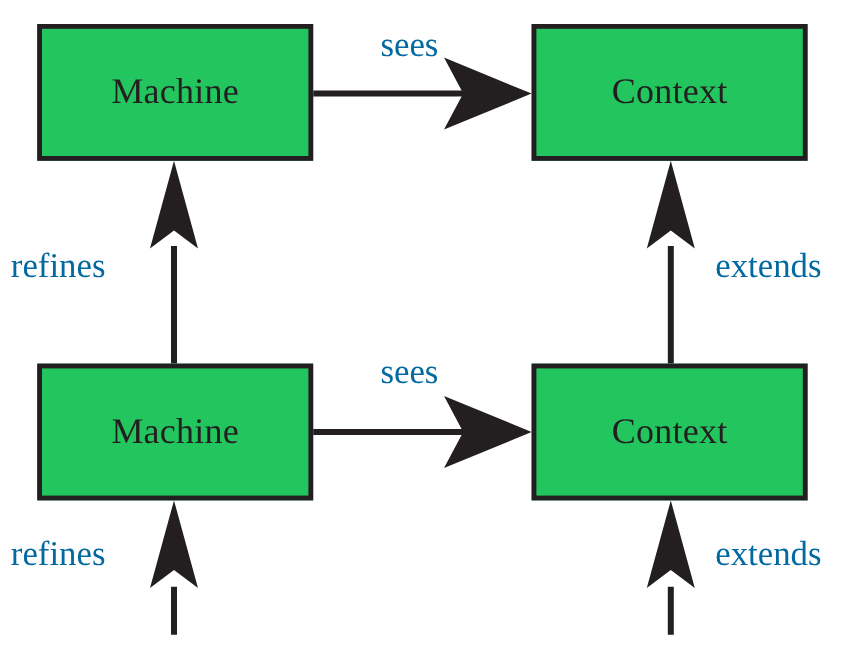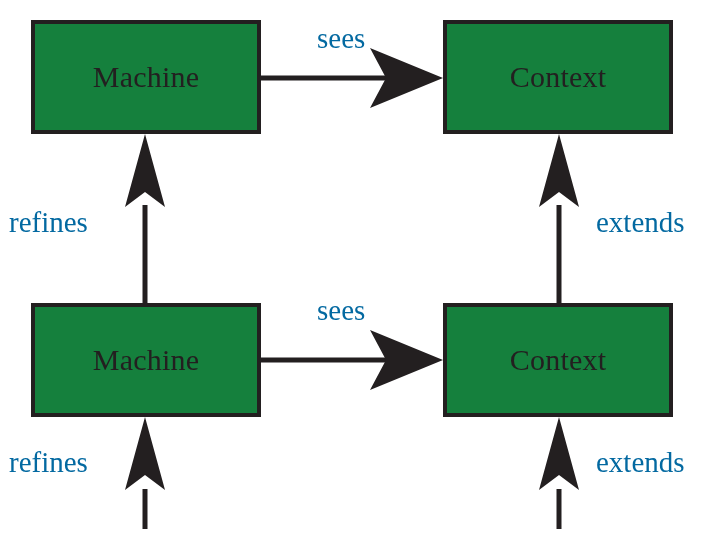--- a/index.html
+++ b/index.html
@@ -24,21 +24,21 @@
     left: 0;
     top: 0;
     width: 714px;
     height: 551px;
     display: block;
   }
   .node-box {
     position: absolute;
     box-sizing: border-box;
     border: 4px solid #231f20;
-    background: #15803d;
+    background: #22c55e;
     display: flex;
     align-items: center;
     justify-content: center;
   }
   .node-label {
     font-family: "Liberation Serif", "DejaVu Serif", serif;
     font-size: 30px;
     color: #231f20;
     line-height: 1;
     letter-spacing: 0.2px;

